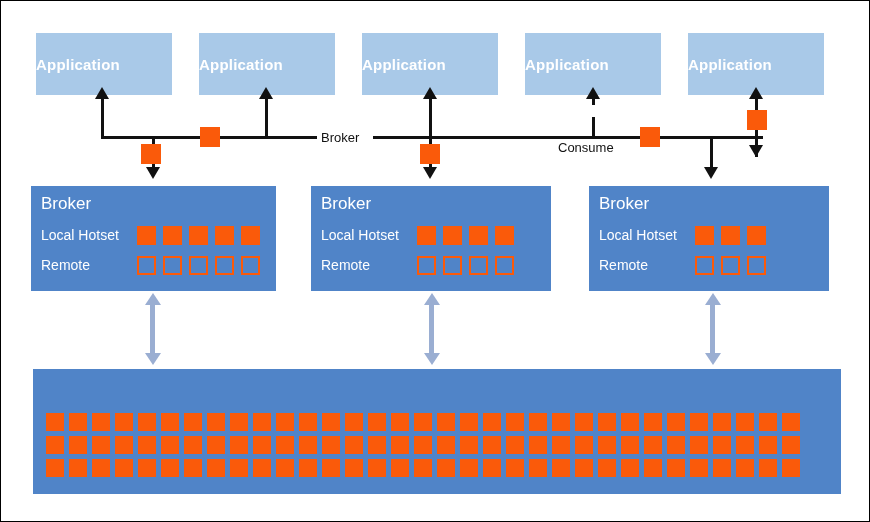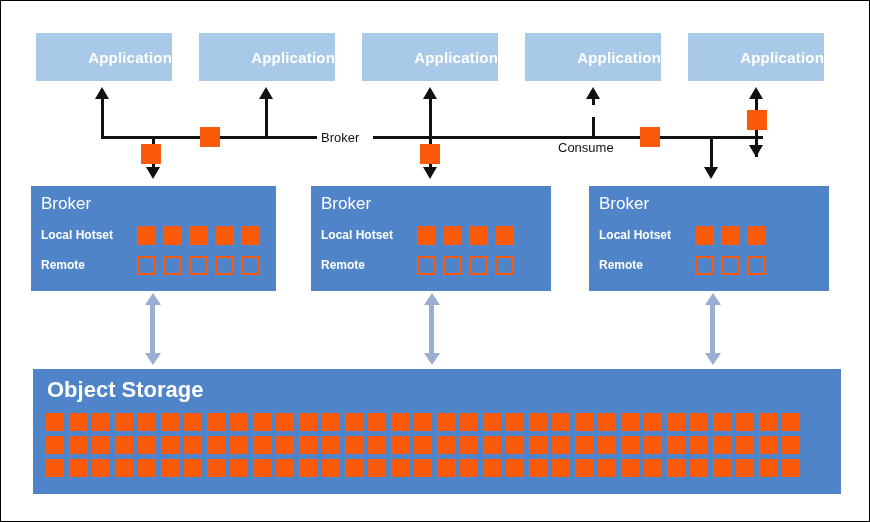--- a/index.html
+++ b/index.html
@@ -13,25 +13,25 @@
     height:522px;
     background:#ffffff;
     overflow:hidden;
     box-sizing:border-box;
     border:1px solid #000000;
   }
 
   
   .app-box{
     position:absolute;
-    height:48px;
+    height:62px;
     background:#a9c9e8;
     display:flex;
     align-items:center;
-    justify-content:flex-end;
+    justify-content:flex-start;
     color:#ffffff;
     font-size:15px;
     font-weight:bold;
     letter-spacing:.2px;
   }
 
   
   .broker-box{
     position:absolute;
     background:#5084c8;
@@ -46,22 +46,22 @@
     margin-bottom:8px;
   }
   .broker-row{
     display:flex;
     align-items:center;
     height:26px;
     margin-bottom:4px;
   }
   .broker-row-label{
     color:#ffffff;
-    font-size:12px;
-    font-weight:bold;
+    font-size:14px;
+    font-weight:normal;
     white-space:nowrap;
   }
   .chip-strip{
     display:flex;
     align-items:center;
     gap:7px;
   }
   .chip{
     width:19px;
     height:19px;
@@ -307,21 +307,20 @@
     <div class="garrow-up" style="left:423px; top:292px;"></div>
     <div class="gline" style="left:428px; top:300px; height:52px;"></div>
     <div class="garrow-down" style="left:423px; top:352px;"></div>
 
     <div class="garrow-up" style="left:704px; top:292px;"></div>
     <div class="gline" style="left:709px; top:300px; height:52px;"></div>
     <div class="garrow-down" style="left:704px; top:352px;"></div>
   </div>
 
   <div class="storage-box" id="storage-box" style="left:32px; top:368px; width:808px; height:125px;">
-    <div class="storage-title">Object Storage</div>
     <div class="storage-grid" id="storage-grid" style="grid-template-columns: repeat(33, 18px);">
         <div class="storage-cell"></div>
         <div class="storage-cell"></div>
         <div class="storage-cell"></div>
         <div class="storage-cell"></div>
         <div class="storage-cell"></div>
         <div class="storage-cell"></div>
         <div class="storage-cell"></div>
         <div class="storage-cell"></div>
         <div class="storage-cell"></div>

